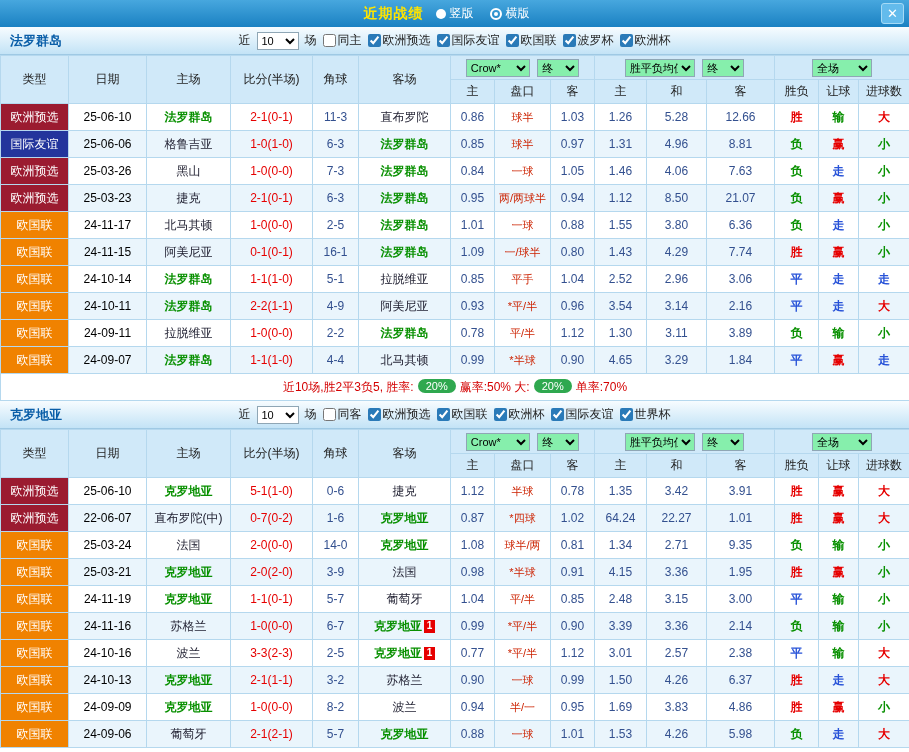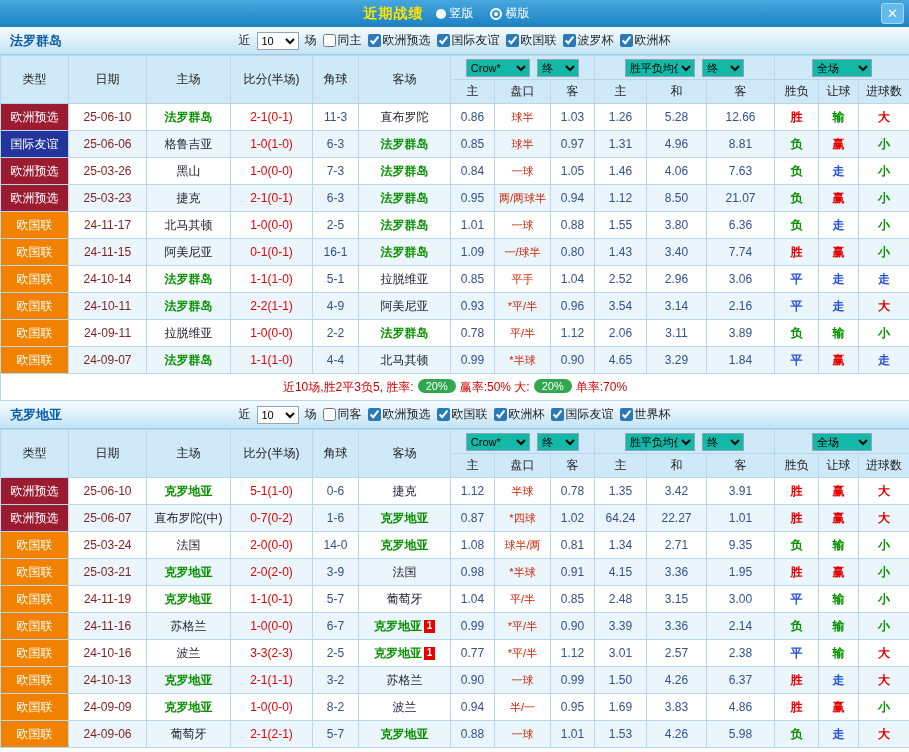--- a/index.html
+++ b/index.html
@@ -17,24 +17,24 @@
 .secbar{height:28px;background:linear-gradient(#f7fcff,#c3e3f6);border-bottom:1px solid #9fc9e4;display:flex;align-items:center;color:#222}
 .secbar .team{color:#0a5ea8;font-weight:bold;font-size:13px;padding:0 10px;min-width:150px}
 .filterwrap{flex:1;display:flex;align-items:center;justify-content:center;gap:6px;padding-right:150px}
 .filterwrap select{font-size:11px;height:18px;border:1px solid #8fa6b5;background:#fff}
 .ck{display:inline-flex;align-items:center;gap:2px;cursor:pointer}
 .ck input{width:13px;height:13px;accent-color:#2a7ab8;margin:0}
 
 table{width:909px;border-collapse:collapse;table-layout:fixed}
 td{border:1px solid #b5d8ee;text-align:center;font-size:12px;height:27px;padding:0 1px;overflow:hidden;white-space:nowrap;color:#223}
 thead td{background:#d0e9f9;height:24px;color:#222}
-thead select{font-size:11px;height:18px;border:1px solid #8fa6b5;background:#14b8a6;margin:0 2px;vertical-align:middle}
+thead select{font-size:11px;height:18px;border:1px solid #8fa6b5;background:#86efac;margin:0 2px;vertical-align:middle}
 tr.alt td{background:#eaf5fc}
 td.type{color:#fff}
-td.date{color:#7f1d1d}
+td.date{color:#000000}
 td.score{color:#e60000}
 td.num{color:#33508f}
 td.line{color:#cc2200;font-size:11px}
 span.focal{color:#089000;font-weight:bold}
 td.res{font-weight:bold}
 td.res.r{color:#e60000}
 td.res.g{color:#089000}
 td.res.b{color:#2853d8}
 .rc{display:inline-block;background:#e60000;color:#fff;font-size:10px;line-height:12px;width:11px;height:13px;margin-left:2px;font-weight:bold;vertical-align:1px}
 .summary-row td{color:#d40000;background:#fff;font-size:12px}
@@ -234,21 +234,21 @@
             <td class="type" style="background: rgb(240, 130, 0);">欧国联</td>
             <td class="date">24-11-15</td>
             <td><span>阿美尼亚</span></td>
             <td class="score">0-1(0-1)</td>
             <td class="num">16-1</td>
             <td><span class="focal">法罗群岛</span></td>
             <td class="num">1.09</td>
             <td class="line">一/球半</td>
             <td class="num">0.80</td>
             <td class="num">1.43</td>
-            <td class="num">3.40</td>
+            <td class="num">4.29</td>
             <td class="num">7.74</td>
             <td class="res r">胜</td>
             <td class="res r">赢</td>
             <td class="res g">小</td>
           </tr>
           <tr>
             <td class="type" style="background: rgb(240, 130, 0);">欧国联</td>
             <td class="date">24-10-14</td>
             <td><span class="focal">法罗群岛</span></td>
             <td class="score">1-1(1-0)</td>
@@ -284,21 +284,21 @@
           <tr>
             <td class="type" style="background: rgb(240, 130, 0);">欧国联</td>
             <td class="date">24-09-11</td>
             <td><span>拉脱维亚</span></td>
             <td class="score">1-0(0-0)</td>
             <td class="num">2-2</td>
             <td><span class="focal">法罗群岛</span></td>
             <td class="num">0.78</td>
             <td class="line">平/半</td>
             <td class="num">1.12</td>
-            <td class="num">2.06</td>
+            <td class="num">1.30</td>
             <td class="num">3.11</td>
             <td class="num">3.89</td>
             <td class="res g">负</td>
             <td class="res g">输</td>
             <td class="res g">小</td>
           </tr>
           <tr class="alt">
             <td class="type" style="background: rgb(240, 130, 0);">欧国联</td>
             <td class="date">24-09-07</td>
             <td><span class="focal">法罗群岛</span></td>
@@ -424,21 +424,21 @@
             <td class="num">0.78</td>
             <td class="num">1.35</td>
             <td class="num">3.42</td>
             <td class="num">3.91</td>
             <td class="res r">胜</td>
             <td class="res r">赢</td>
             <td class="res r">大</td>
           </tr>
           <tr class="alt">
             <td class="type" style="background: rgb(155, 27, 48);">欧洲预选</td>
-            <td class="date">25-06-07</td>
+            <td class="date">22-06-07</td>
             <td><span>直布罗陀(中)</span></td>
             <td class="score">0-7(0-2)</td>
             <td class="num">1-6</td>
             <td><span class="focal">克罗地亚</span></td>
             <td class="num">0.87</td>
             <td class="line">*四球</td>
             <td class="num">1.02</td>
             <td class="num">64.24</td>
             <td class="num">22.27</td>
             <td class="num">1.01</td>

